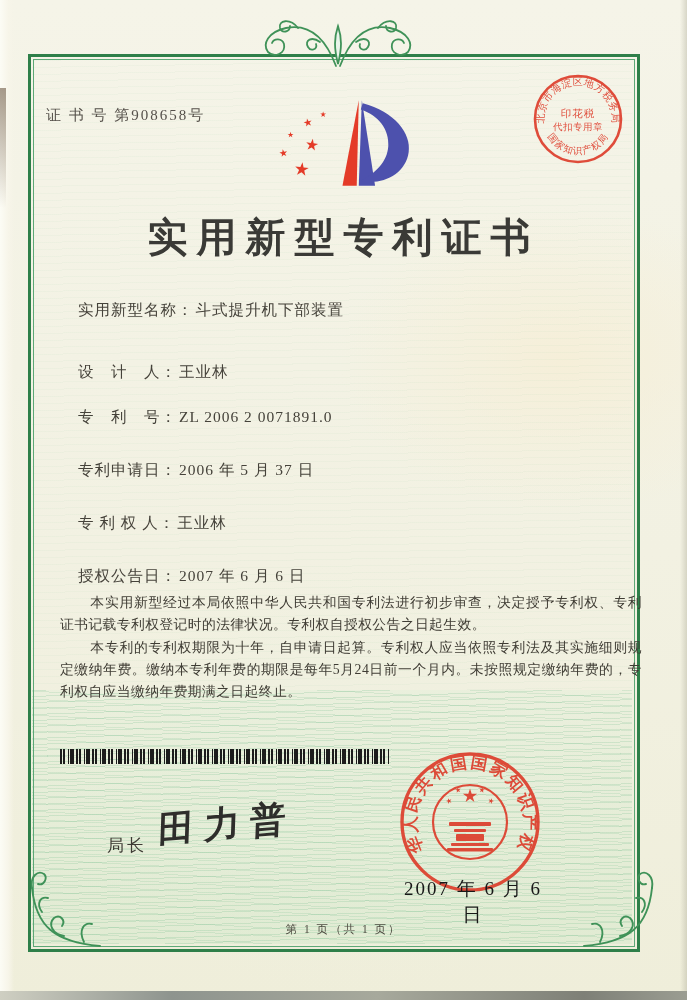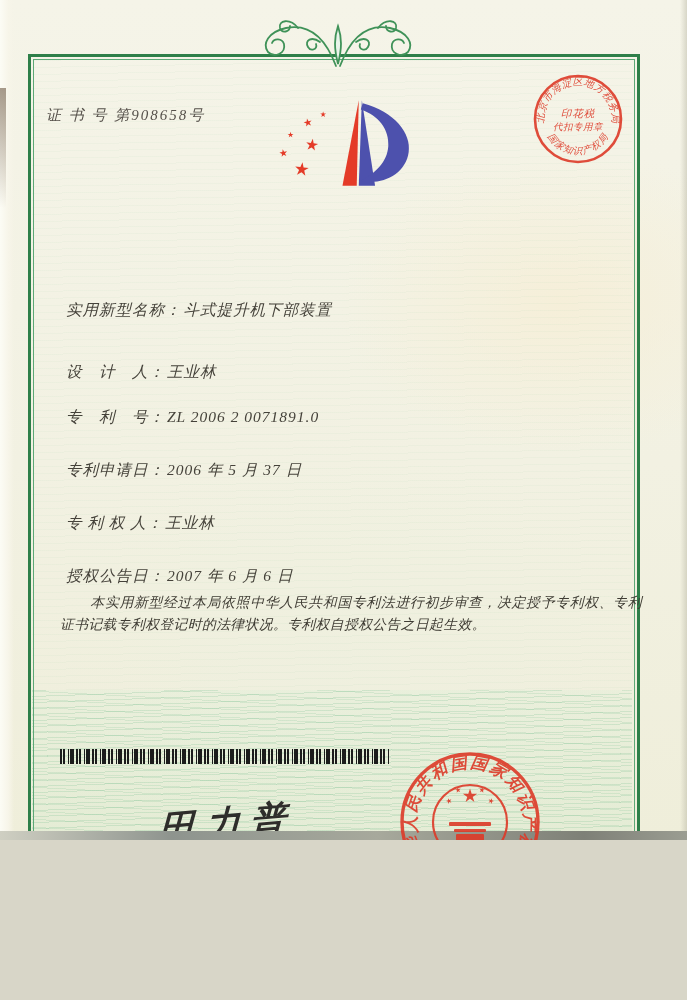--- a/index.html
+++ b/index.html
@@ -2,26 +2,25 @@
 <html><head>
 <meta charset="utf-8">
 <style>
   html,body{margin:0;padding:0;}
   body{
     width:687px;height:1000px;overflow:hidden;
     font-family:"Liberation Serif","DejaVu Serif",serif;
     background:#d8d6c8;
   }
   .page{
-    position:relative;width:687px;height:840px;overflow:hidden;
+    position:relative;width:687px;height:1000px;overflow:hidden;
     background:
       radial-gradient(ellipse 320px 220px at 82% 36%, rgba(246,238,214,.8), transparent 70%),
       radial-gradient(ellipse 420px 300px at 50% 78%, rgba(238,240,223,.65), transparent 72%),
       linear-gradient(180deg,#f5f4e8 0%,#f2f1e2 55%,#efeeda 100%);
-    font-style: italic;
   }
   
   .edge-left{position:absolute;left:0;top:0;bottom:0;width:14px;
     background:linear-gradient(90deg,#fcfcf5 0%,#f7f5e9 60%,rgba(247,245,233,0) 100%);}
   .edge-smudge{position:absolute;left:0;top:88px;width:6px;height:120px;
     background:linear-gradient(180deg,rgba(96,74,52,.55),rgba(96,74,52,0));}
   .edge-bottom{position:absolute;left:0;right:0;bottom:0;height:9px;
     background:linear-gradient(90deg,#cfcfc2 0%,#8e948e 25%,#a7a99c 55%,#7e8077 85%,#9b9d92 100%);}
   .edge-right{position:absolute;right:0;top:0;bottom:0;width:7px;
     background:linear-gradient(270deg,rgba(180,178,160,.45),rgba(180,178,160,0));}
@@ -44,21 +43,21 @@
 
   .cert-no{position:absolute;left:46px;top:106px;font-size:15px;letter-spacing:2px;color:#55504a;}
 
   .logo{position:absolute;left:266px;top:88px;}
 
   .title{position:absolute;left:0;right:0;top:210px;text-align:center;
     font-size:40px;font-weight:bold;letter-spacing:9px;color:#3a3a36;}
 
   .fields{position:absolute;left:66px;top:300px;width:540px;}
   .field-row{position:absolute;left:0;font-size:15.5px;color:#45423a;letter-spacing:1px;white-space:nowrap;}
-  .field-row .flabel{margin-right:2px;}
+  .field-row .flabel{margin-right:2px;margin-left:12px;}
 
   .body-text{position:absolute;left:60px;top:592px;width:582px;}
   .body-text p{margin:0;font-size:13.8px;line-height:1.62;text-indent:2.2em;
     color:#3f3c34;text-align:justify;letter-spacing:.4px;}
 
   .barcode{position:absolute;left:60px;top:749px;width:330px;height:15px;
     background:repeating-linear-gradient(90deg,
       #1c1c1c 0 2px, transparent 2px 3px,
       #1c1c1c 3px 5px, transparent 5px 8px,
       #1c1c1c 8px 9px, transparent 9px 10px,
@@ -140,20 +139,21 @@
     <g fill="#e43b28">
       <use xlink:href="#star-a" href="#star-a" transform="translate(55,26) scale(3)"></use>
       <use xlink:href="#star-a" href="#star-a" transform="translate(40,34) scale(4.2) rotate(-12)"></use>
       <use xlink:href="#star-a" href="#star-a" transform="translate(23,46) scale(3)"></use>
       <use xlink:href="#star-a" href="#star-a" transform="translate(44,56) scale(6.2) rotate(8)"></use>
       <use xlink:href="#star-a" href="#star-a" transform="translate(16,64) scale(4) rotate(-10)"></use>
       <use xlink:href="#star-a" href="#star-a" transform="translate(34,80) scale(7) rotate(6)"></use>
     </g>
   </svg>
 
+  <div class="title">实用新型专利证书</div>
 
   <div class="fields">
     <div class="field-row" style="top:0px">
       <span class="flabel">实用新型名称：</span><span class="fvalue">斗式提升机下部装置</span>
     </div>
     <div class="field-row" style="top:62px">
       <span class="flabel">设　计　人：</span><span class="fvalue">王业林</span>
     </div>
     <div class="field-row" style="top:107px">
       <span class="flabel">专　利　号：</span><span class="fvalue">ZL 2006 2 0071891.0</span>
@@ -164,20 +164,21 @@
     <div class="field-row" style="top:213px">
       <span class="flabel">专 利 权 人：</span><span class="fvalue">王业林</span>
     </div>
     <div class="field-row" style="top:266px">
       <span class="flabel">授权公告日：</span><span class="fvalue">2007 年 6 月 6 日</span>
     </div>
   </div>
 
   <div class="body-text">
     <p>本实用新型经过本局依照中华人民共和国专利法进行初步审查，决定授予专利权、专利证书记载专利权登记时的法律状况。专利权自授权公告之日起生效。</p>
+    <p>本专利的专利权期限为十年，自申请日起算。专利权人应当依照专利法及其实施细则规定缴纳年费。缴纳本专利年费的期限是每年5月24日前一个月内。未按照规定缴纳年费的，专利权自应当缴纳年费期满之日起终止。</p>
   </div>
 
   <div class="barcode"></div>
 
   <div class="commissioner">局长</div>
   <div class="signature">田力普</div>
 
   <svg class="seal seal-tax" width="92" height="92" viewBox="0 0 92 92" xmlns="http://www.w3.org/2000/svg" xmlns:xlink="http://www.w3.org/1999/xlink">
     <defs>
       <path id="tax-top" d="M12,46 A34,34 0 1 1 80,46"></path>
@@ -213,19 +214,20 @@
       <rect x="59" y="80" width="42" height="4" rx="1"></rect>
       <rect x="64" y="87" width="32" height="3" rx="1"></rect>
       <rect x="66" y="92" width="28" height="7" rx="1"></rect>
       <rect x="61" y="101" width="38" height="3" rx="1"></rect>
       <rect x="57" y="106" width="46" height="3.5" rx="1"></rect>
     </g>
   </svg>
 
   <div class="issue-date">2007 年 6 月 6 日</div>
 
+  <div class="footer">第 1 页（共 1 页）</div>
 
   <div class="edge-left"></div>
   <div class="edge-smudge"></div>
   <div class="edge-right"></div>
   <div class="edge-bottom"></div>
 
 </div>
 
 </body></html>

